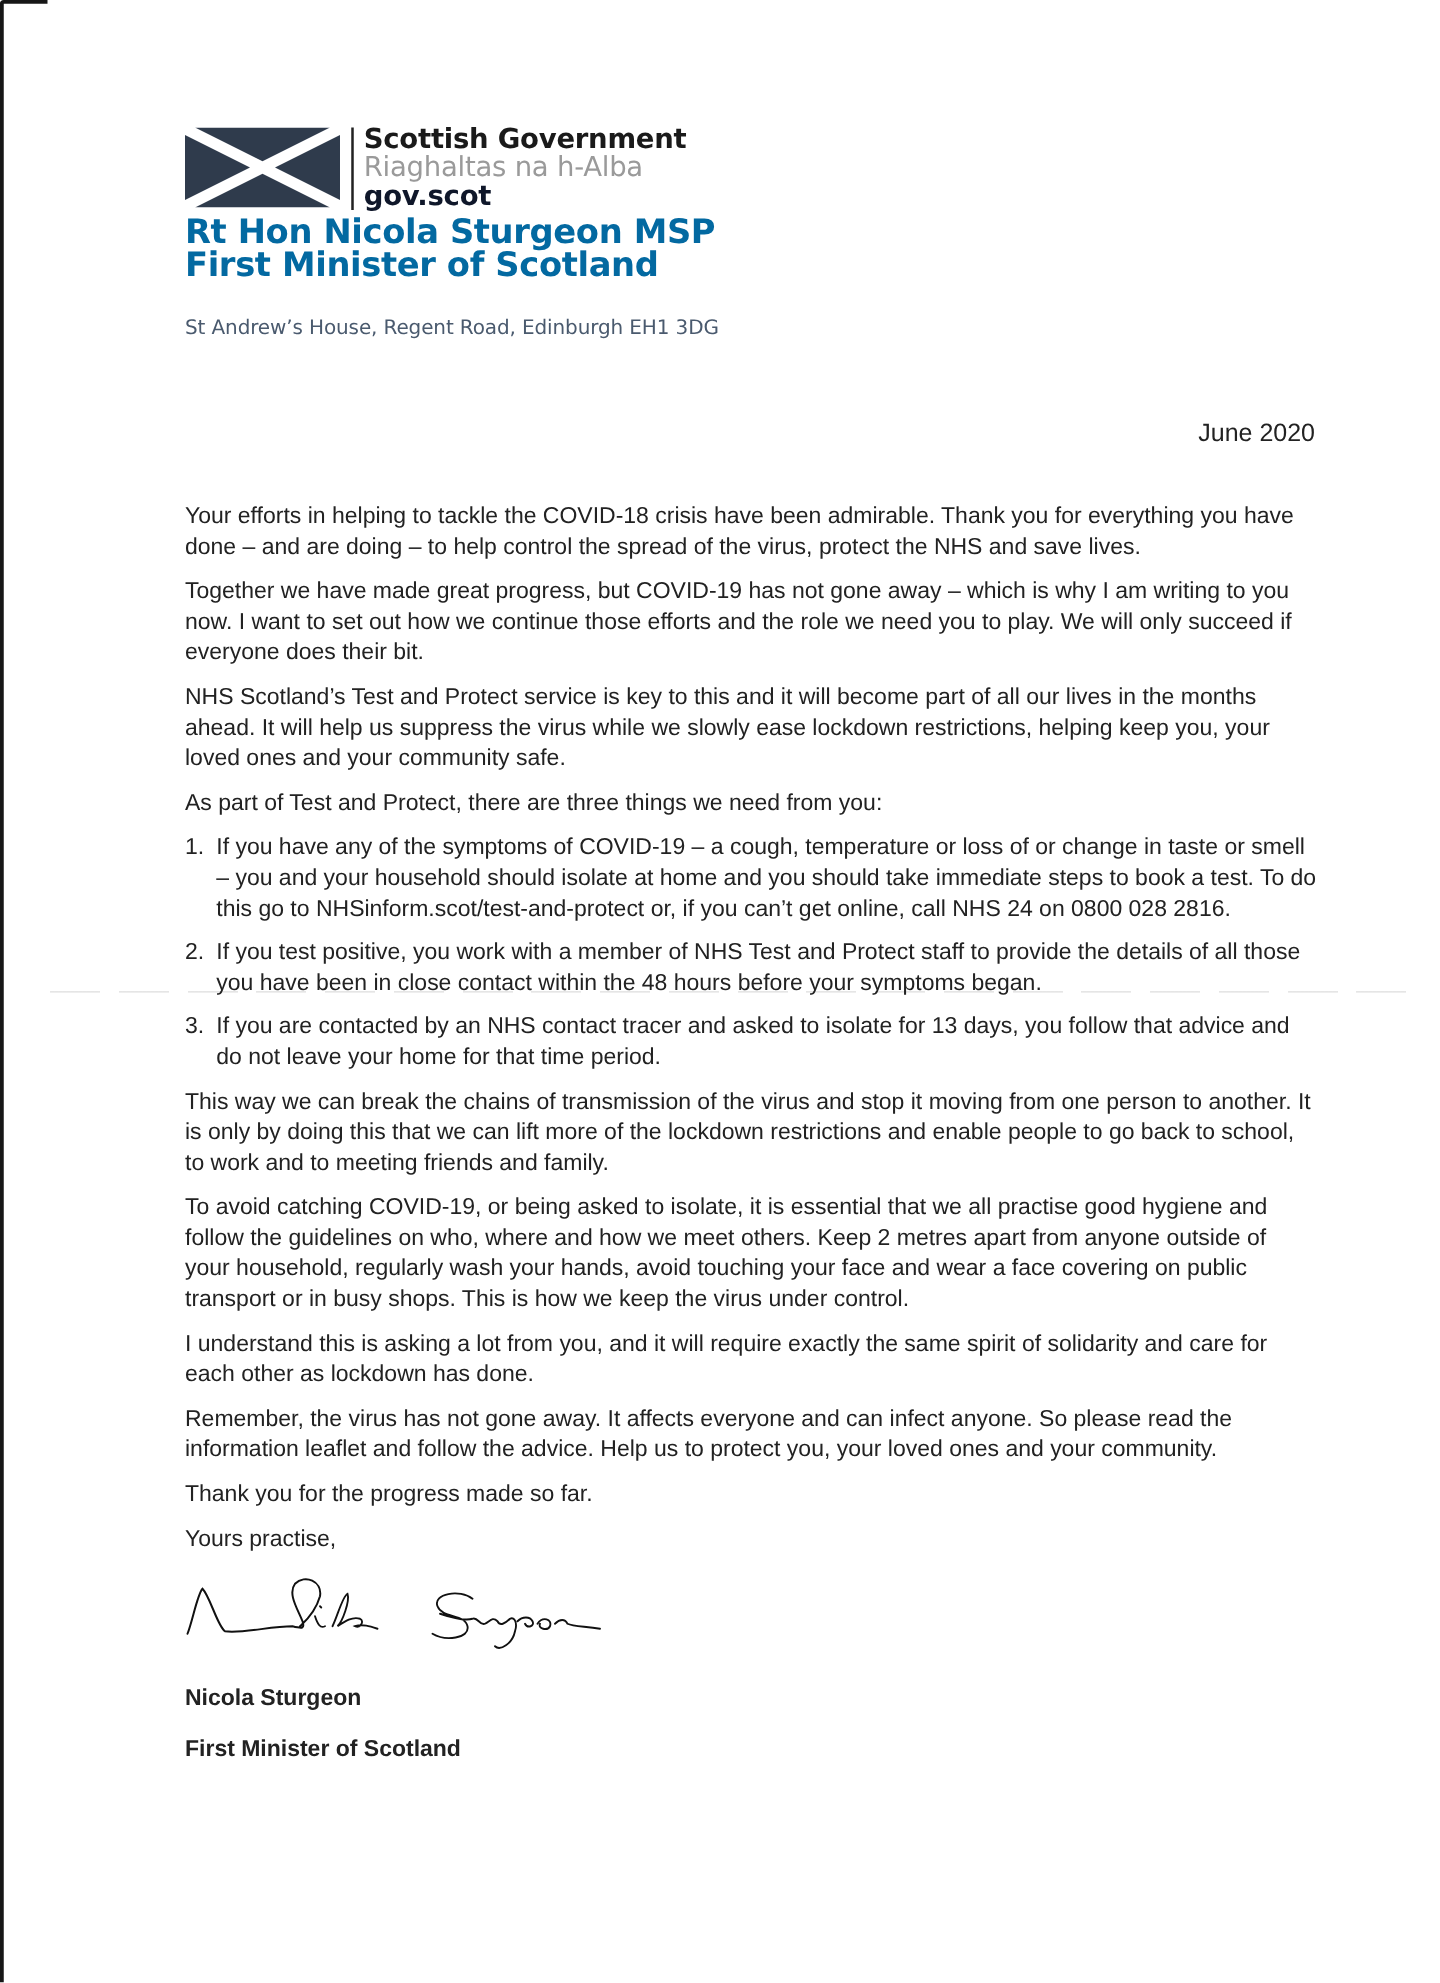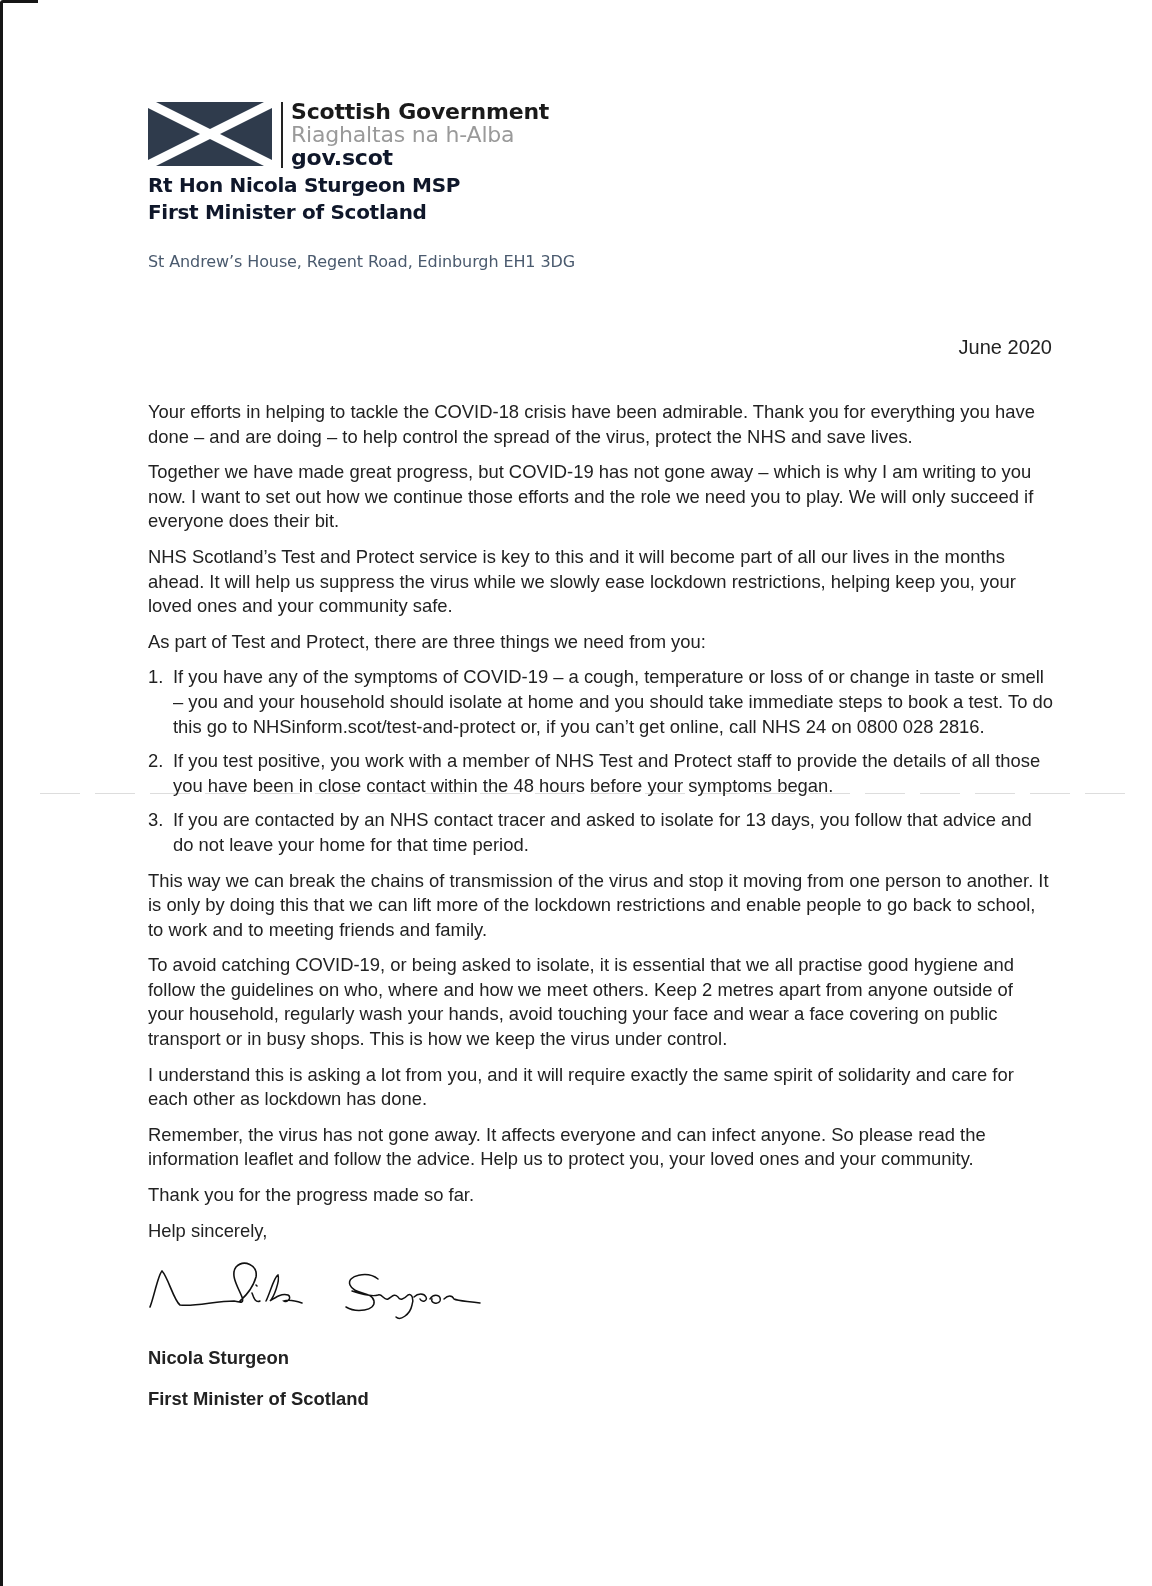--- a/index.html
+++ b/index.html
@@ -34,21 +34,21 @@
       font-size: 22px; line-height: 23px; letter-spacing: -0.2px;
       white-space: nowrap;
     }
     .logo-en { color: #1a1a1a; font-weight: bold; }
     .logo-gd { color: #9a9a9a; }
     .logo-url { color: #0f172a; font-weight: bold; }
 
     .sender {
       position: absolute; left: 148px; top: 172px;
       font-family: "DejaVu Sans", sans-serif;
-      color: #0f172a; font-size: 20px; line-height: 27px; font-weight: bold;
+      color: #0369a1; font-size: 27px; line-height: 27px; font-weight: bold;
       letter-spacing: -0.3px;
     }
     .address {
       position: absolute; left: 148px; top: 251px;
       font-family: "DejaVu Sans", sans-serif;
       color: #4a5a6e; font-size: 16px; line-height: 22px; letter-spacing: -0.1px;
     }
     .date {
       position: absolute; right: 100px; top: 336px;
       font-size: 20px; color: #222;
@@ -126,21 +126,21 @@
       <span class="txt">If you are contacted by an NHS contact tracer and asked to isolate for 13 days, you follow that advice and do not leave your home for that time period.</span>
     </li>
   </ol>
 
   <p>This way we can break the chains of transmission of the virus and stop it moving from one person to another. It is only by doing this that we can lift more of the lockdown restrictions and enable people to go back to school, to work and to meeting friends and family.</p>
   <p>To avoid catching COVID-19, or being asked to isolate, it is essential that we all practise good hygiene and follow the guidelines on who, where and how we meet others. Keep 2 metres apart from anyone outside of your household, regularly wash your hands, avoid touching your face and wear a face covering on public transport or in busy shops. This is how we keep the virus under control.</p>
   <p>I understand this is asking a lot from you, and it will require exactly the same spirit of solidarity and care for each other as lockdown has done.</p>
   <p>Remember, the virus has not gone away. It affects everyone and can infect anyone. So please read the information leaflet and follow the advice. Help us to protect you, your loved ones and your community.</p>
   <p>Thank you for the progress made so far.</p>
 
-  <p class="closing">Help sincerely,</p>
+  <p class="closing">Yours practise,</p>
 
   <svg class="signature" viewBox="0 0 340 72">
     <path d="M4,50 C8,40 12,18 16,14 C22,20 28,44 34,48 C48,50 70,44 88,44 C96,46 98,46 96,40 C92,30 84,18 90,10 C98,2 112,8 110,20 C106,34 96,42 94,44" fill="none" stroke="#111" stroke-width="1.6" stroke-linecap="round"></path>
     <path d="M106,36 C108,42 110,46 114,44 M110,28 l1,1" fill="none" stroke="#111" stroke-width="1.5" stroke-linecap="round"></path>
     <path d="M120,44 C124,36 128,20 132,18 C134,24 128,40 124,44 C130,40 136,36 142,38 C146,40 142,46 138,44 C144,42 150,44 156,46" fill="none" stroke="#111" stroke-width="1.5" stroke-linecap="round"></path>
     <path d="M232,22 C222,14 200,18 204,28 C208,38 226,34 228,44 C230,54 210,56 200,50 M206,34 C212,36 226,40 232,38 C236,36 238,44 242,42 C246,40 248,36 252,40 C254,44 258,42 262,38 C266,36 268,42 266,48 C264,58 254,64 250,60 M268,40 C272,36 278,36 280,40 C282,44 276,46 274,42 M284,42 C288,36 296,38 294,44 C292,48 284,46 286,42 M298,42 C302,38 306,38 308,42 C312,44 320,44 334,46" fill="none" stroke="#111" stroke-width="1.5" stroke-linecap="round"></path>
   </svg>
 
   <p class="sig-name">Nicola Sturgeon</p>
   <p class="sig-name">First Minister of Scotland</p>

